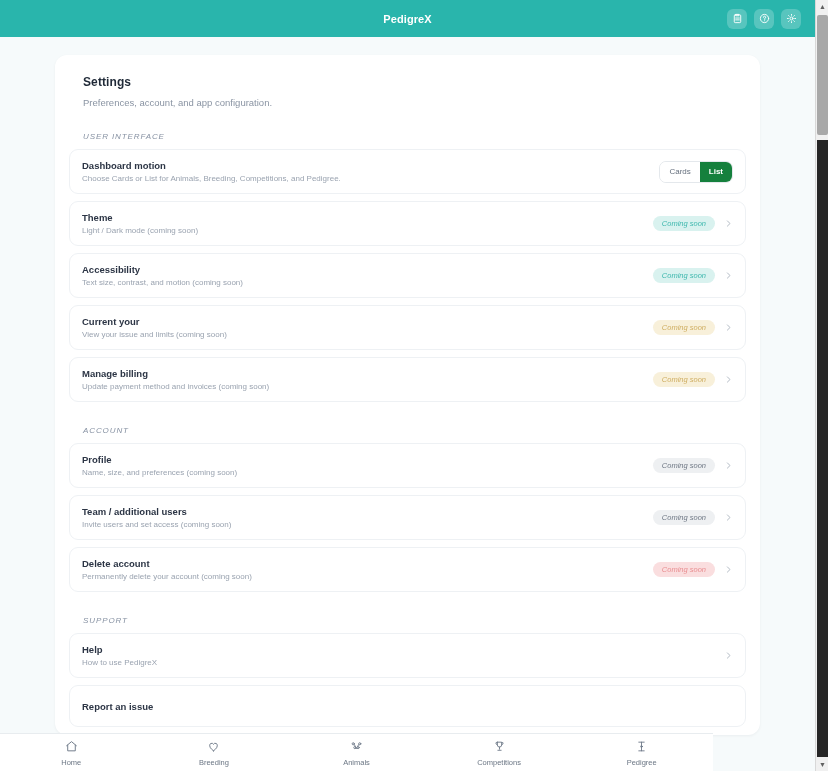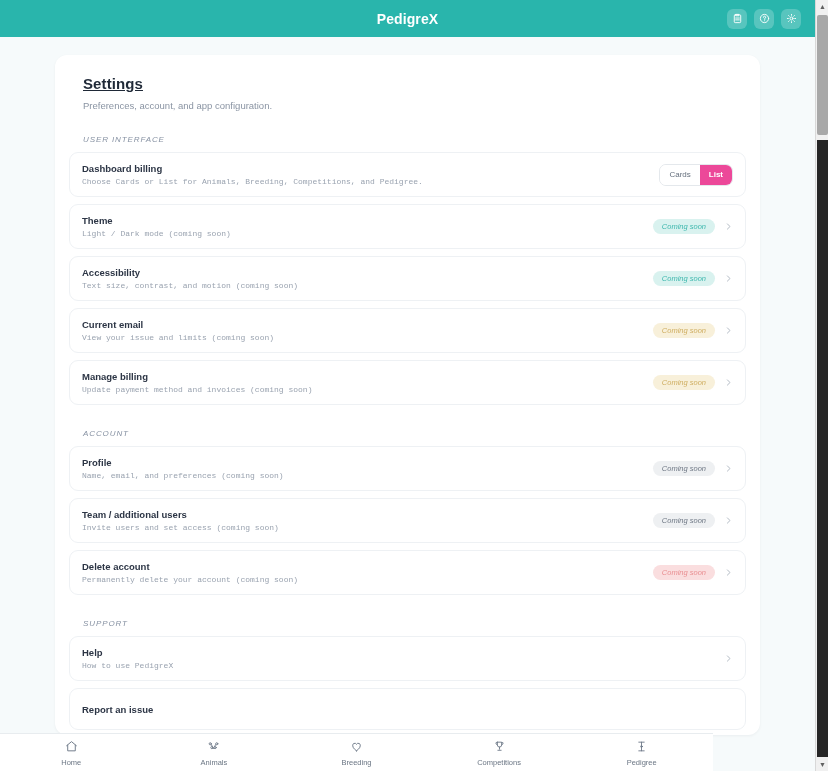--- a/index.html
+++ b/index.html
@@ -26,21 +26,21 @@
     top: 0; left: 0;
     width: 815px;
     height: 37px;
     background: #29b5ac;
     display: flex;
     align-items: center;
     justify-content: center;
   }
   .app-title {
     color: #ffffff;
-    font-size: 14px;
+    font-size: 11px;
     font-weight: bold;
     letter-spacing: 0.1px;
   }
   .header-actions {
     position: absolute;
     right: 14px;
     top: 50%;
     transform: translateY(-50%);
     display: flex;
     gap: 7px;
@@ -102,26 +102,25 @@
     width: 705px;
     height: 680px;
     background: #ffffff;
     border-radius: 12px;
     box-shadow: 0 1px 3px rgba(16,24,40,0.05);
     overflow: hidden;
     padding: 0 14px;
   }
 
   .page-title {
-    font-size: 15px;
+    font-size: 12px;
     font-weight: bold;
     color: #1f2937;
     margin: 20px 0 0 14px;
     letter-spacing: 0.1px;
-    text-decoration: underline;
   }
   .page-subtitle {
     font-size: 9.5px;
     color: #8a94a3;
     margin: 8px 0 10px 14px;
   }
 
   .section-label {
     font-size: 8px;
     letter-spacing: 0.9px;
@@ -145,21 +144,20 @@
   }
   .row-text { display: flex; flex-direction: column; gap: 3px; }
   .row-title {
     font-size: 9.5px;
     font-weight: bold;
     color: #2c3545;
   }
   .row-desc {
     font-size: 8px;
     color: #9aa3b0;
-    font-family: Liberation Mono, monospace;
   }
   .row-right {
     display: flex;
     align-items: center;
     gap: 9px;
     flex-shrink: 0;
     justify-content: flex-end;
   }
 
   
@@ -194,21 +192,21 @@
   }
   .seg-opt {
     font-size: 8px;
     padding: 6px 9px;
     color: #66707e;
     background: #ffffff;
     cursor: pointer;
     line-height: 1;
   }
   .seg-opt.active {
-    background: #ec4899;
+    background: #15803d;
     color: #ffffff;
     font-weight: bold;
   }
 
   
   .bottom-nav {
     position: absolute;
     left: 0; bottom: 0;
     width: 713px;
     height: 38px;
@@ -272,21 +270,21 @@
     </div>
   </div>
 
   <div class="page-card">
     <div class="page-title">Settings</div>
     <div class="page-subtitle">Preferences, account, and app configuration.</div>
     <div id="sections-host">
         <div class="section-label">USER INTERFACE</div>
         <div class="row">
           <div class="row-text">
-            <div class="row-title">Dashboard billing</div>
+            <div class="row-title">Dashboard motion</div>
             <div class="row-desc">Choose Cards or List for Animals, Breeding, Competitions, and Pedigree.</div>
           </div>
           <div class="row-right">
             <div class="segmented">
               <div class="seg-opt">Cards</div>
               <div class="seg-opt active">List</div>
             </div>
           </div>
         </div>
         <div class="row">
@@ -312,21 +310,21 @@
             <span class="badge teal">Coming soon</span>
             <span class="chevron">
               <svg width="9" height="9" viewBox="0 0 24 24" fill="none" stroke="currentColor" stroke-width="2.5" stroke-linecap="round" stroke-linejoin="round">
                 <polyline points="9 5 16 12 9 19"></polyline>
               </svg>
             </span>
           </div>
         </div>
         <div class="row">
           <div class="row-text">
-            <div class="row-title">Current email</div>
+            <div class="row-title">Current your</div>
             <div class="row-desc">View your issue and limits (coming soon)</div>
           </div>
           <div class="row-right">
             <span class="badge amber">Coming soon</span>
             <span class="chevron">
               <svg width="9" height="9" viewBox="0 0 24 24" fill="none" stroke="currentColor" stroke-width="2.5" stroke-linecap="round" stroke-linejoin="round">
                 <polyline points="9 5 16 12 9 19"></polyline>
               </svg>
             </span>
           </div>
@@ -342,21 +340,21 @@
               <svg width="9" height="9" viewBox="0 0 24 24" fill="none" stroke="currentColor" stroke-width="2.5" stroke-linecap="round" stroke-linejoin="round">
                 <polyline points="9 5 16 12 9 19"></polyline>
               </svg>
             </span>
           </div>
         </div>
         <div class="section-label">ACCOUNT</div>
         <div class="row">
           <div class="row-text">
             <div class="row-title">Profile</div>
-            <div class="row-desc">Name, email, and preferences (coming soon)</div>
+            <div class="row-desc">Name, size, and preferences (coming soon)</div>
           </div>
           <div class="row-right">
             <span class="badge gray">Coming soon</span>
             <span class="chevron">
               <svg width="9" height="9" viewBox="0 0 24 24" fill="none" stroke="currentColor" stroke-width="2.5" stroke-linecap="round" stroke-linejoin="round">
                 <polyline points="9 5 16 12 9 19"></polyline>
               </svg>
             </span>
           </div>
         </div>
@@ -417,38 +415,38 @@
     <div class="scrollbar-arrow-down">▼</div>
   </div>
 
   <div class="bottom-nav" id="bottom-nav-host">
       <div class="nav-item">
         <span class="nav-icon"><svg width="13" height="13" viewBox="0 0 24 24" fill="none" stroke="currentColor" stroke-width="1.8" stroke-linecap="round" stroke-linejoin="round">
             <path d="M3 10.5L12 3l9 7.5"></path>
             <path d="M5 9.5V20h14V9.5"></path>
           </svg></span>
         <span class="nav-label">Home</span>
+      </div>
+      <div class="nav-item">
+        <span class="nav-icon"><svg width="13" height="13" viewBox="0 0 24 24" fill="none" stroke="currentColor" stroke-width="1.8" stroke-linecap="round" stroke-linejoin="round">
+            <path d="M12 20s-7-4.6-7-9.3A3.8 3.8 0 0 1 12 8a3.8 3.8 0 0 1 7 2.7C19 15.4 12 20 12 20z"></path>
+          </svg></span>
+        <span class="nav-label">Breeding</span>
       </div>
       <div class="nav-item">
         <span class="nav-icon"><svg width="13" height="13" viewBox="0 0 24 24" fill="none" stroke="currentColor" stroke-width="1.7" stroke-linecap="round" stroke-linejoin="round">
             <circle cx="6" cy="7" r="2"></circle>
             <circle cx="18" cy="7" r="2"></circle>
             <circle cx="9" cy="14" r="2"></circle>
             <circle cx="15" cy="14" r="2"></circle>
             <path d="M8 8.5L10 12M16 8.5L14 12M10.5 15.5h3"></path>
           </svg></span>
         <span class="nav-label">Animals</span>
       </div>
       <div class="nav-item">
-        <span class="nav-icon"><svg width="13" height="13" viewBox="0 0 24 24" fill="none" stroke="currentColor" stroke-width="1.8" stroke-linecap="round" stroke-linejoin="round">
-            <path d="M12 20s-7-4.6-7-9.3A3.8 3.8 0 0 1 12 8a3.8 3.8 0 0 1 7 2.7C19 15.4 12 20 12 20z"></path>
-          </svg></span>
-        <span class="nav-label">Breeding</span>
-      </div>
-      <div class="nav-item">
         <span class="nav-icon"><svg width="13" height="13" viewBox="0 0 24 24" fill="none" stroke="currentColor" stroke-width="1.7" stroke-linecap="round" stroke-linejoin="round">
             <path d="M8 4h8v5a4 4 0 0 1-8 0V4z"></path>
             <path d="M8 5H5.5v1.5A3 3 0 0 0 8 9M16 5h2.5v1.5A3 3 0 0 1 16 9"></path>
             <line x1="12" y1="13" x2="12" y2="17"></line>
             <line x1="9" y1="19" x2="15" y2="19"></line>
           </svg></span>
         <span class="nav-label">Competitions</span>
       </div>
       <div class="nav-item">
         <span class="nav-icon"><svg width="13" height="13" viewBox="0 0 24 24" fill="none" stroke="currentColor" stroke-width="1.7" stroke-linecap="round" stroke-linejoin="round">

